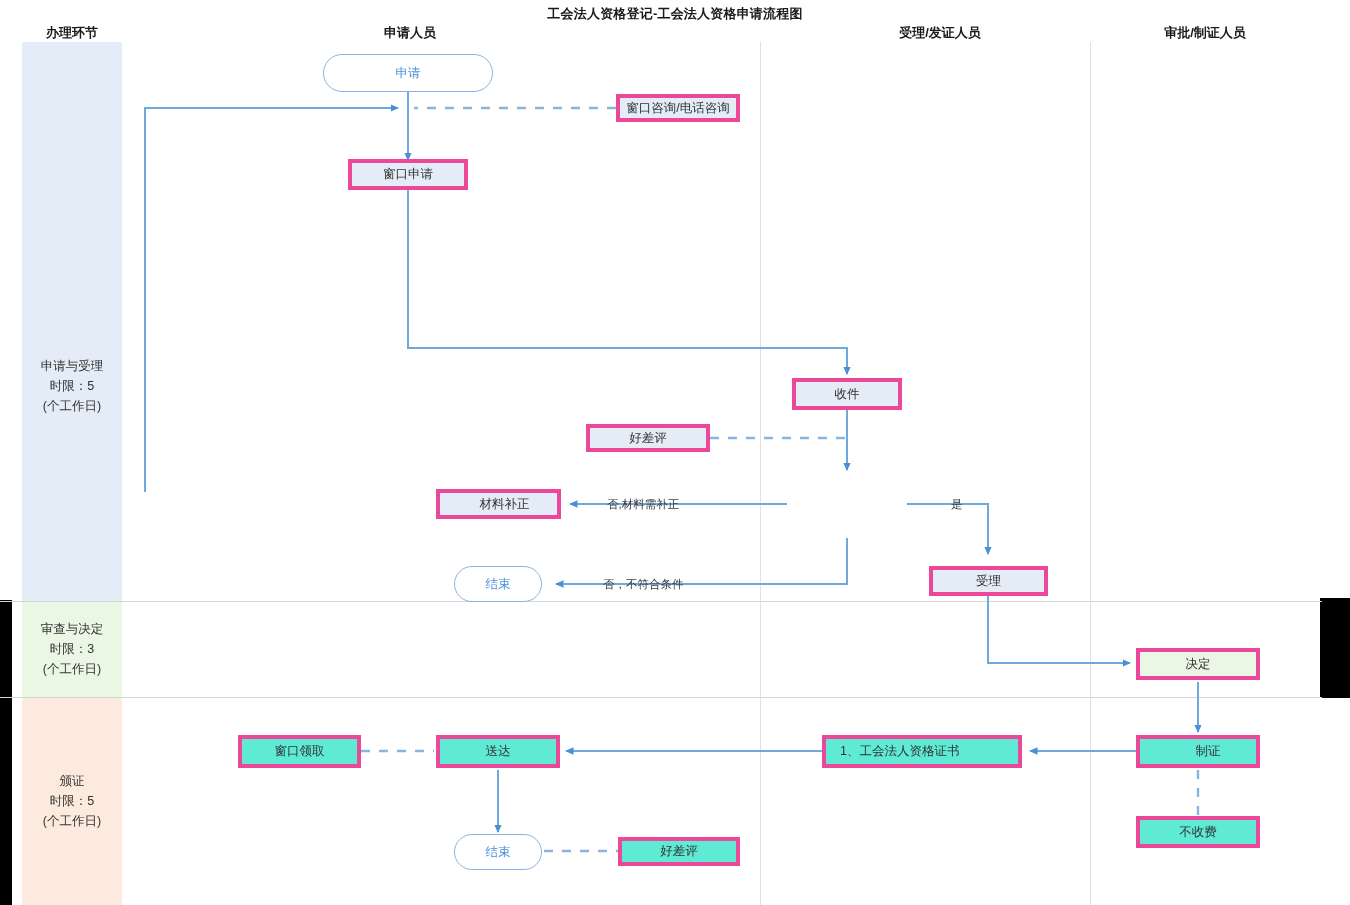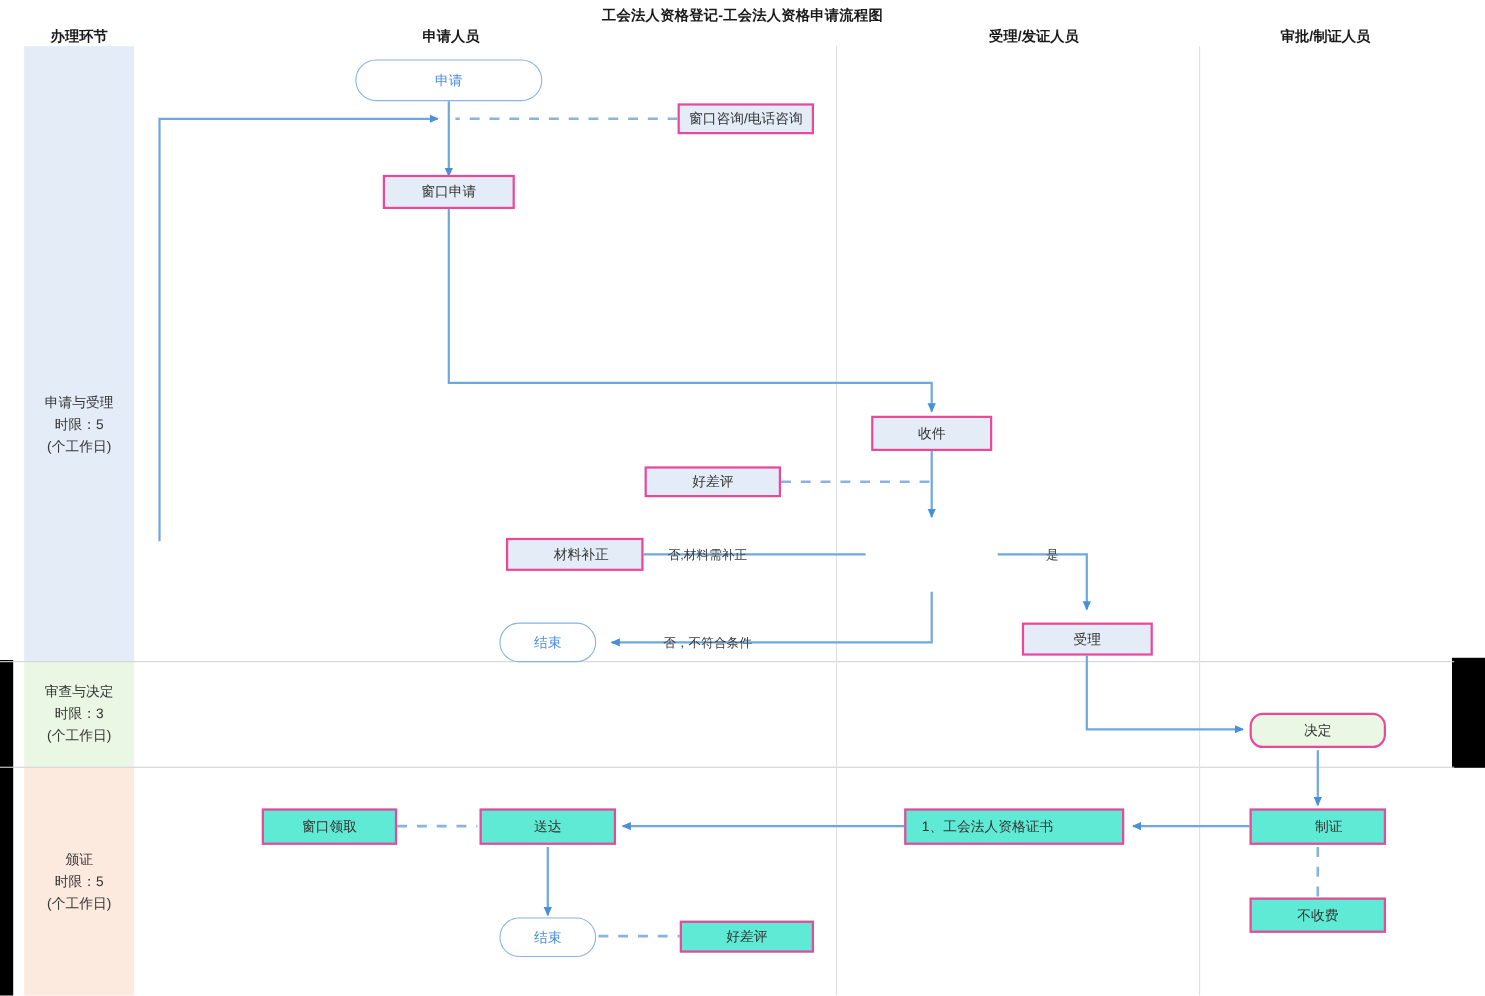--- a/index.html
+++ b/index.html
@@ -40,26 +40,26 @@
   .lane-div{position:absolute;left:0;height:1px;background:#d4d4d4;}
 
   
   .col-div{position:absolute;width:1px;background:#e0e0e0;}
 
   
   .node{
     position:absolute;
     display:flex;align-items:center;justify-content:center;
     font-size:12.5px;color:#333;
-    border:2px solid #ec4899;
+    border:4px solid #ec4899;
     box-sizing:border-box;
     text-align:center;
   }
   .node.blue{background:#e4ecf7;}
-  .node.green{background:#eaf7e4;border-radius:12px;}
+  .node.green{background:#eaf7e4;}
   .node.peach{background:#5eead4;}
   .node.terminal{
     background:#ffffff;border:1.6px solid #8ab4e0;border-radius:22px;
     color:#4a90d9;
   }
   .node.diamond{
     background:transparent;border:none;
   }
   .node.diamond .dshape{
     position:absolute;left:0;top:0;width:100%;height:100%;
@@ -173,21 +173,21 @@
   </div>
 
   <div class="node blue" style="left:792px;top:378px;width:110px;height:32px;">
     <span>收件</span>
   </div>
 
   <div class="node blue" style="left:586px;top:424px;width:124px;height:28px;">
     <span>好差评</span>
   </div>
 
-  <div class="node blue" style="left:460px;top:489px;width:125px;height:30px;padding-left:12px;">
+  <div class="node blue" style="left:436px;top:489px;width:125px;height:30px;padding-left:12px;">
     <span>材料补正</span>
   </div>
 
 
   <div class="node terminal" style="left:454px;top:566px;width:88px;height:36px;">
     <span>结束</span>
   </div>
 
   <div class="node blue" style="left:929px;top:566px;width:119px;height:30px;">
     <span>受理</span>

